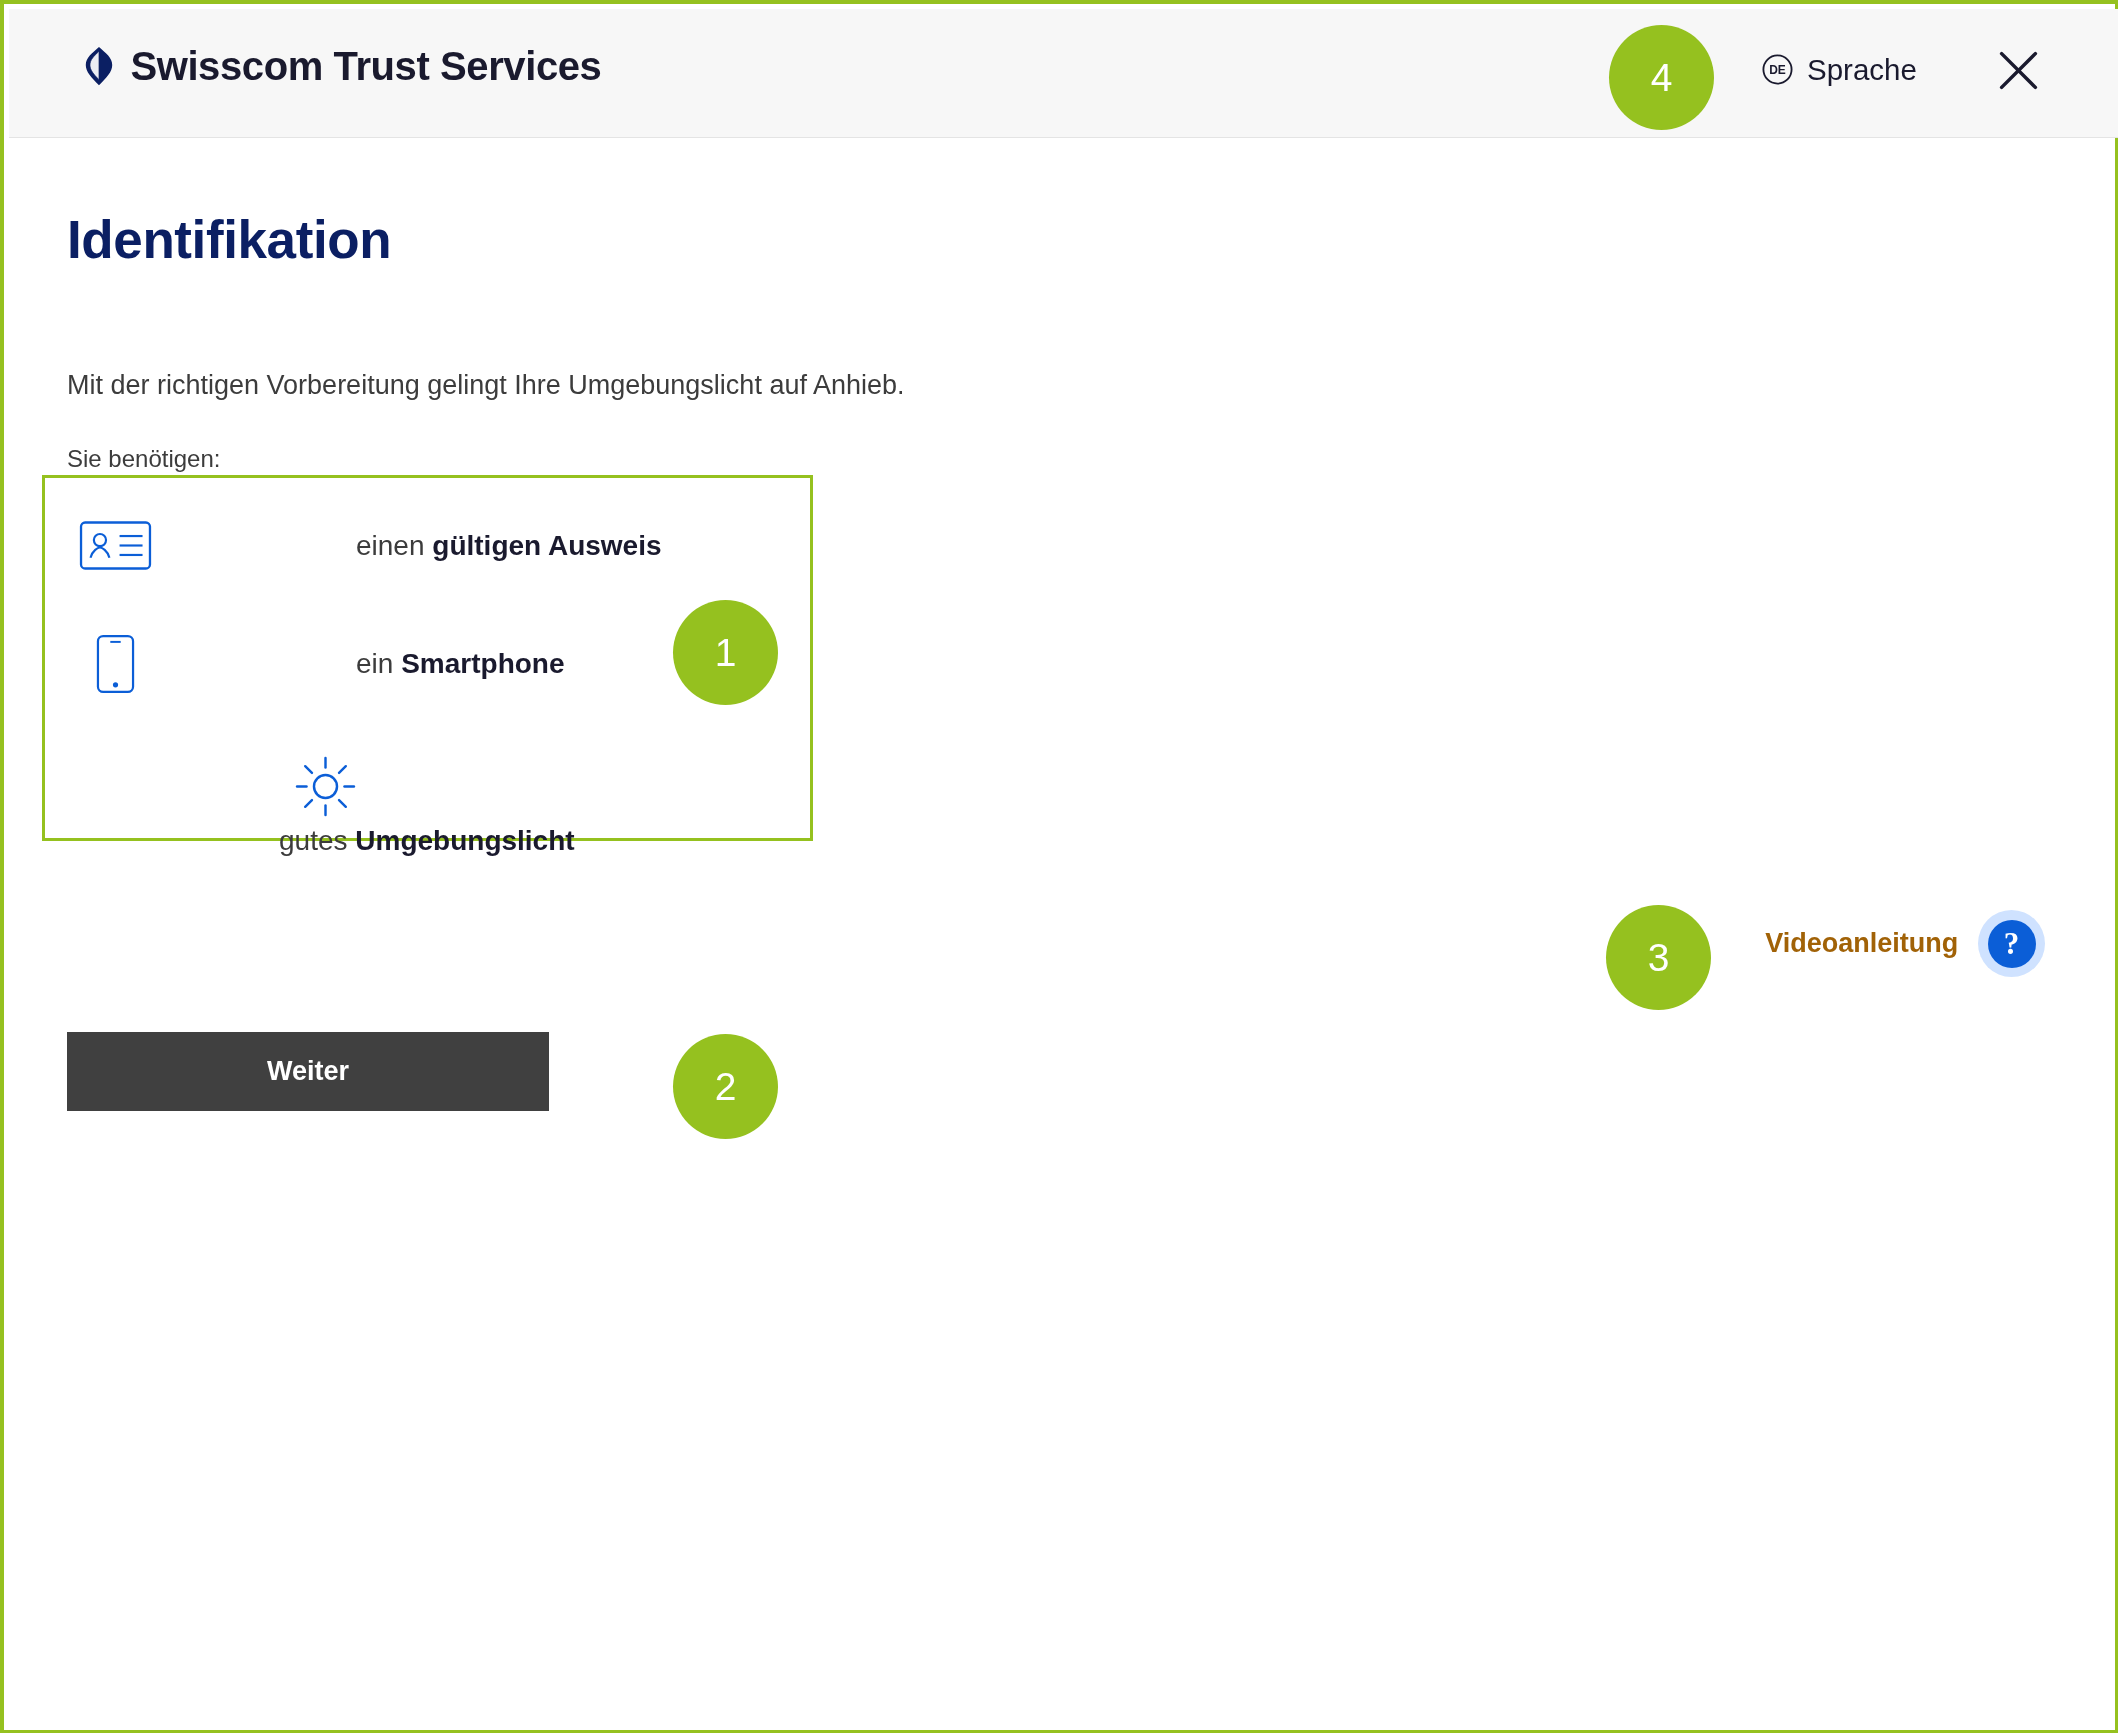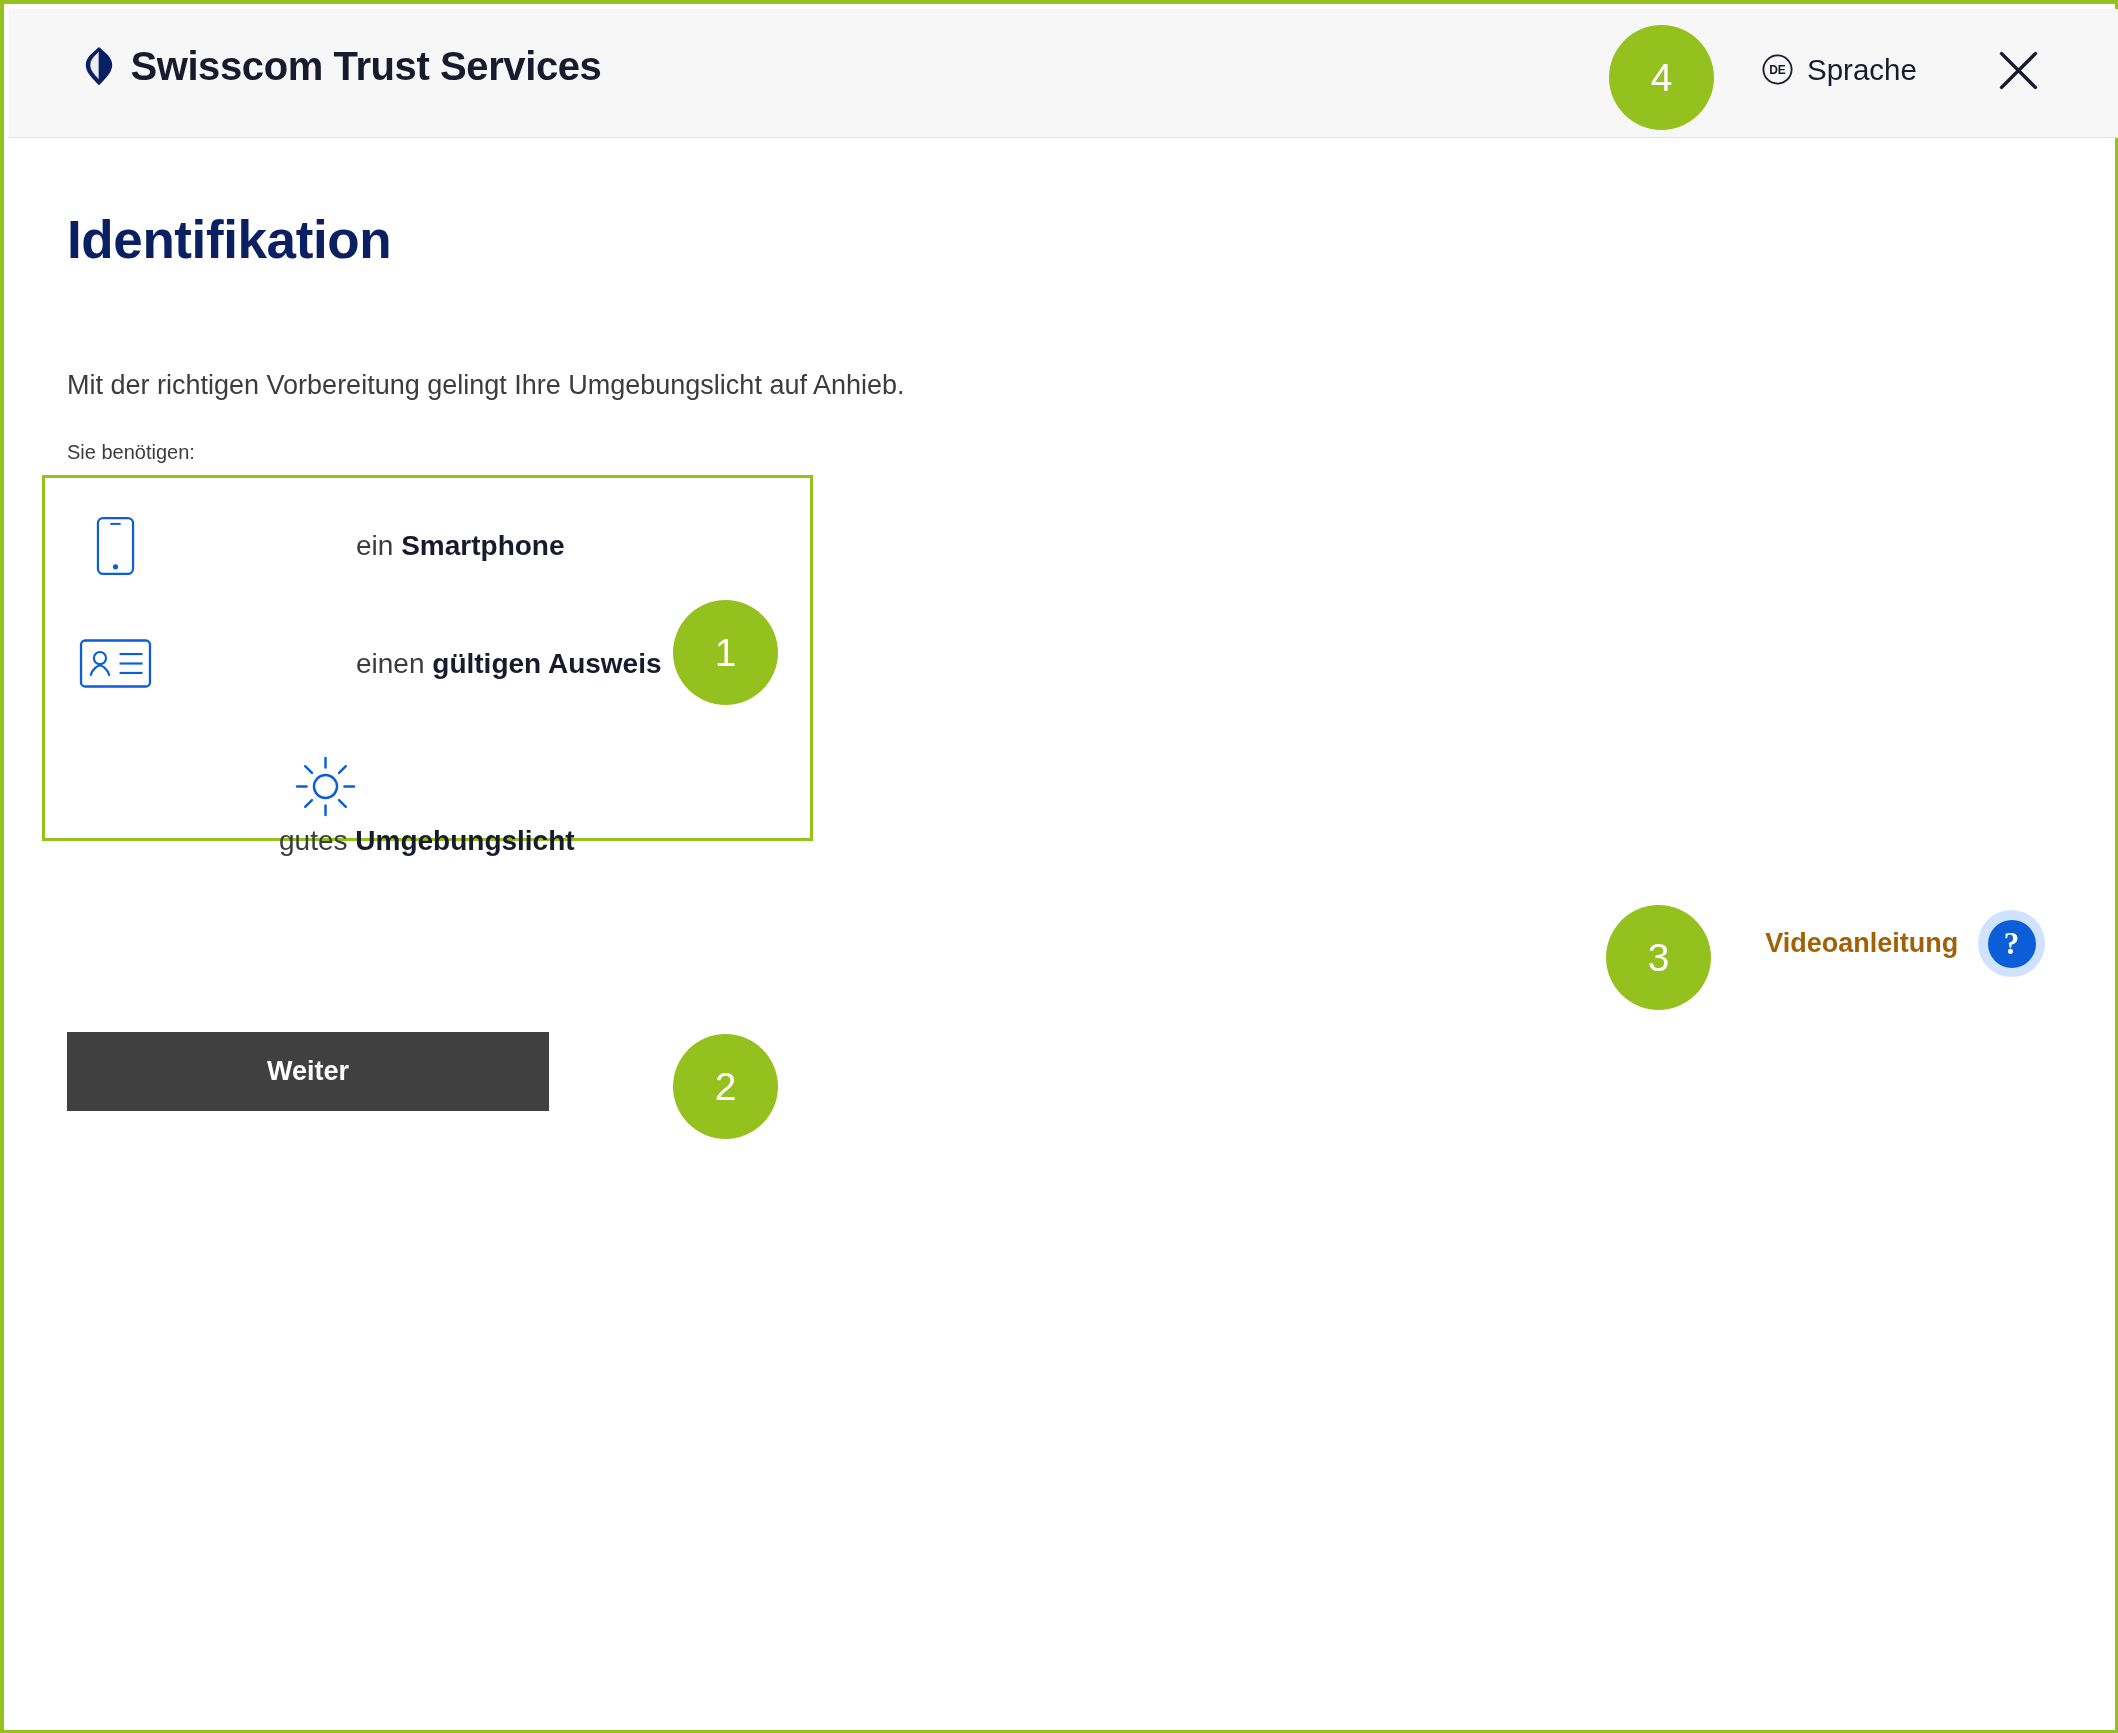--- a/index.html
+++ b/index.html
@@ -91,21 +91,21 @@
     position: absolute;
     left: 63px;
     top: 339px;
     font-size: 27px;
     color: #3c3c3c;
   }
   .need-label {
     position: absolute;
     left: 63px;
     top: 417px;
-    font-size: 20px;
+    font-size: 24px;
     color: #3c3c3c;
   }
 
   
   .req-box {
     position: absolute;
     left: 38px;
     top: 471px;
     width: 771px;
     height: 366px;
@@ -255,44 +255,44 @@
 
   <h1 class="page-title">Identifikation</h1>
   <p class="intro">Mit der richtigen Vorbereitung gelingt Ihre Umgebungslicht auf Anhieb.</p>
   <p class="need-label">Sie benötigen:</p>
 
   <div class="req-box">
     <div class="req-list">
 
       <div class="req-row">
         <span class="req-icon">
-          <svg viewBox="0 0 60 92" width="39" height="60" xmlns="http://www.w3.org/2000/svg">
-            <rect x="3" y="3" width="54" height="86" rx="8" ry="8" fill="none" stroke="#0b5ed7" stroke-width="3.4"></rect>
-            <line x1="22" y1="12" x2="38" y2="12" stroke="#0b5ed7" stroke-width="3"></line>
-            <circle cx="30" cy="78" r="4" fill="#0b5ed7"></circle>
-          </svg>
-        </span>
-        <span class="req-text">
-          <span>ein </span><b>Smartphone</b>
-        </span>
-      </div>
-
-      <div class="req-row">
-        <span class="req-icon">
           <svg viewBox="0 0 108 80" width="73" height="55" xmlns="http://www.w3.org/2000/svg">
             <rect x="3" y="6" width="102" height="68" rx="6" ry="6" fill="none" stroke="#0b5ed7" stroke-width="3.4"></rect>
             <circle cx="31" cy="32" r="9" fill="none" stroke="#0b5ed7" stroke-width="3.2"></circle>
             <path d="M17 58 c3 -11 11 -15 14 -15 c3 0 11 4 14 15" fill="none" stroke="#0b5ed7" stroke-width="3.2"></path>
             <line x1="60" y1="26" x2="94" y2="26" stroke="#0b5ed7" stroke-width="3.2"></line>
             <line x1="60" y1="40" x2="94" y2="40" stroke="#0b5ed7" stroke-width="3.2"></line>
             <line x1="60" y1="54" x2="94" y2="54" stroke="#0b5ed7" stroke-width="3.2"></line>
           </svg>
         </span>
         <span class="req-text">
           <span>einen </span><b>gültigen Ausweis</b>
+        </span>
+      </div>
+
+      <div class="req-row">
+        <span class="req-icon">
+          <svg viewBox="0 0 60 92" width="39" height="60" xmlns="http://www.w3.org/2000/svg">
+            <rect x="3" y="3" width="54" height="86" rx="8" ry="8" fill="none" stroke="#0b5ed7" stroke-width="3.4"></rect>
+            <line x1="22" y1="12" x2="38" y2="12" stroke="#0b5ed7" stroke-width="3"></line>
+            <circle cx="30" cy="78" r="4" fill="#0b5ed7"></circle>
+          </svg>
+        </span>
+        <span class="req-text">
+          <span>ein </span><b>Smartphone</b>
         </span>
       </div>
 
       <div class="req-row">
         <span class="req-icon">
           <svg viewBox="0 0 96 96" width="65" height="65" xmlns="http://www.w3.org/2000/svg">
             <circle cx="48" cy="48" r="17" fill="none" stroke="#0b5ed7" stroke-width="3.6"></circle>
             <g stroke="#0b5ed7" stroke-width="3.6" stroke-linecap="round">
               <line x1="48" y1="6" x2="48" y2="20"></line>
               <line x1="48" y1="76" x2="48" y2="90"></line>

